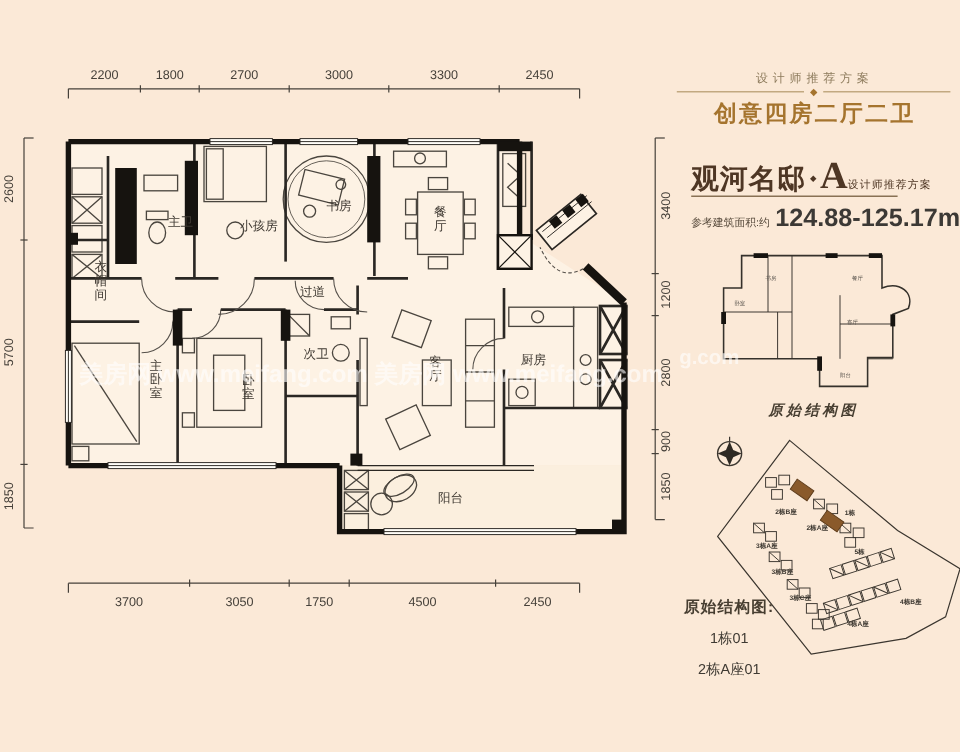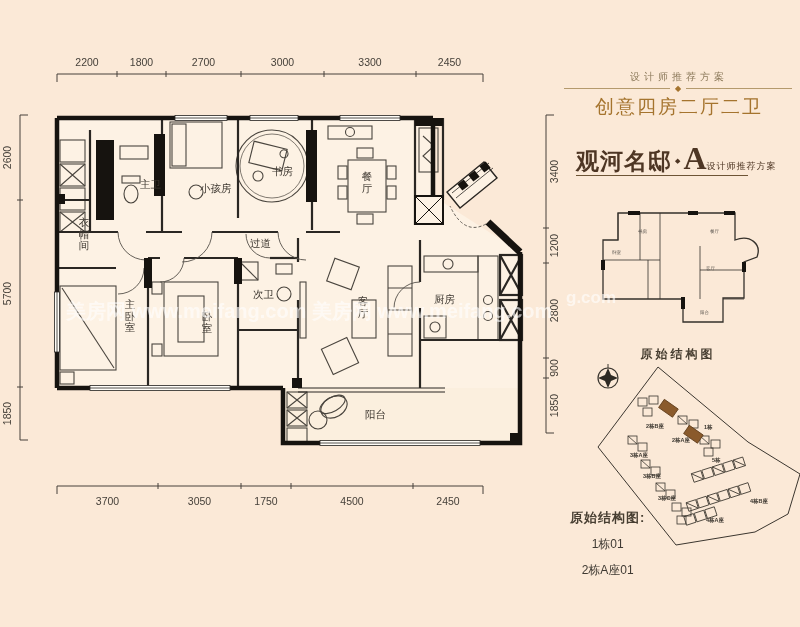--- a/index.html
+++ b/index.html
@@ -1,41 +1,41 @@
 <!DOCTYPE html>
 <html><head>
 <meta charset="utf-8">
 <style>
   html,body{margin:0;padding:0;background:#fbe9d7;}
   .stage{position:relative;width:800px;height:627px;background:#fbe9d7;
          font-family:"Liberation Sans","DejaVu Sans",sans-serif;overflow:hidden;}
   .stage svg{position:absolute;left:0;top:0;}
   
-  .panel{position:absolute;left:558px;top:12px;width:242px;height:611px;}
+  .panel{position:absolute;left:558px;top:0;width:242px;height:611px;}
   .tagline{position:absolute;left:0;top:58px;width:100%;text-align:center;
            font-size:10px;letter-spacing:4px;color:#8d7b5c;}
   .ornament-row{position:absolute;left:6px;top:72px;width:228px;display:flex;
                 align-items:center;color:#a5742e;}
   .ornament-row .ln{flex:1;height:1px;background:#b49a6d;}
   .ornament-row .gem{font-size:8px;padding:0 5px;color:#a5742e;}
   .big-title{position:absolute;left:0;top:82px;width:100%;text-align:center;
-             font-size:19px;font-weight:normal;letter-spacing:2px;color:#a5742e;}
+             font-size:19px;font-weight:bold;letter-spacing:2px;color:#a5742e;}
   .name-row{position:absolute;left:18px;top:128px;width:220px;white-space:nowrap;
             color:#4e3624;font-family:"Liberation Serif","DejaVu Serif",serif;}
   .proj-name{font-size:23px;font-weight:bold;letter-spacing:1px;}
   .sep-gem{font-size:7px;vertical-align:6px;padding:0 3px;color:#4e3624;}
   .unit-letter{font-size:32px;font-weight:bold;}
   .unit-suffix{font-size:9px;letter-spacing:1px;}
   .name-underline{position:absolute;left:18px;top:163px;width:172px;height:1px;
                   background:#6d5435;}
   .area-row{position:absolute;left:18px;top:170px;white-space:nowrap;color:#45403a;}
   .area-label{font-size:9px;color:#55483a;}
   .area-value{font-size:21px;font-weight:bold;color:#3c3935;letter-spacing:0;}
   .struct-caption{position:absolute;left:40px;top:334px;width:160px;text-align:center;
-                  font-size:12px;font-weight:bold;letter-spacing:3px;color:#473e31;}
+                  font-size:12px;font-weight:bold;letter-spacing:3px;color:#473e31;font-style:italic;}
   .similar{position:absolute;left:12px;top:497px;color:#473e31;}
   .similar .sim-label{font-size:13px;font-weight:bold;letter-spacing:1px;}
   .similar .sim-item{font-size:12px;margin-top:9px;color:#3f3a33;text-align:center;}
 </style>
 </head>
 <body>
 
 <div class="stage">
 
 <svg width="800" height="627" viewBox="0 0 800 627">
@@ -383,20 +383,24 @@
   <div class="ornament-row">
     <div class="ln"></div>
     <span class="gem">◆</span>
     <div class="ln"></div>
   </div>
   <div class="big-title">创意四房二厅二卫</div>
   <div class="name-row">
     <span class="proj-name">观河名邸</span><span class="sep-gem">◆</span><span class="unit-letter">A</span><span class="unit-suffix">设计师推荐方案</span>
   </div>
   <div class="name-underline"></div>
+  <div class="area-row">
+    <span class="area-label">参考建筑面积:约</span>
+    <span class="area-value">124.88-125.17m</span>
+  </div>
   <div class="struct-caption">原始结构图</div>
   <div class="similar">
     <div class="sim-label">原始结构图:</div>
     <div class="sim-item">1栋01</div>
     <div class="sim-item">2栋A座01</div>
   </div>
 </div>
 </div>
 
 </body></html>

